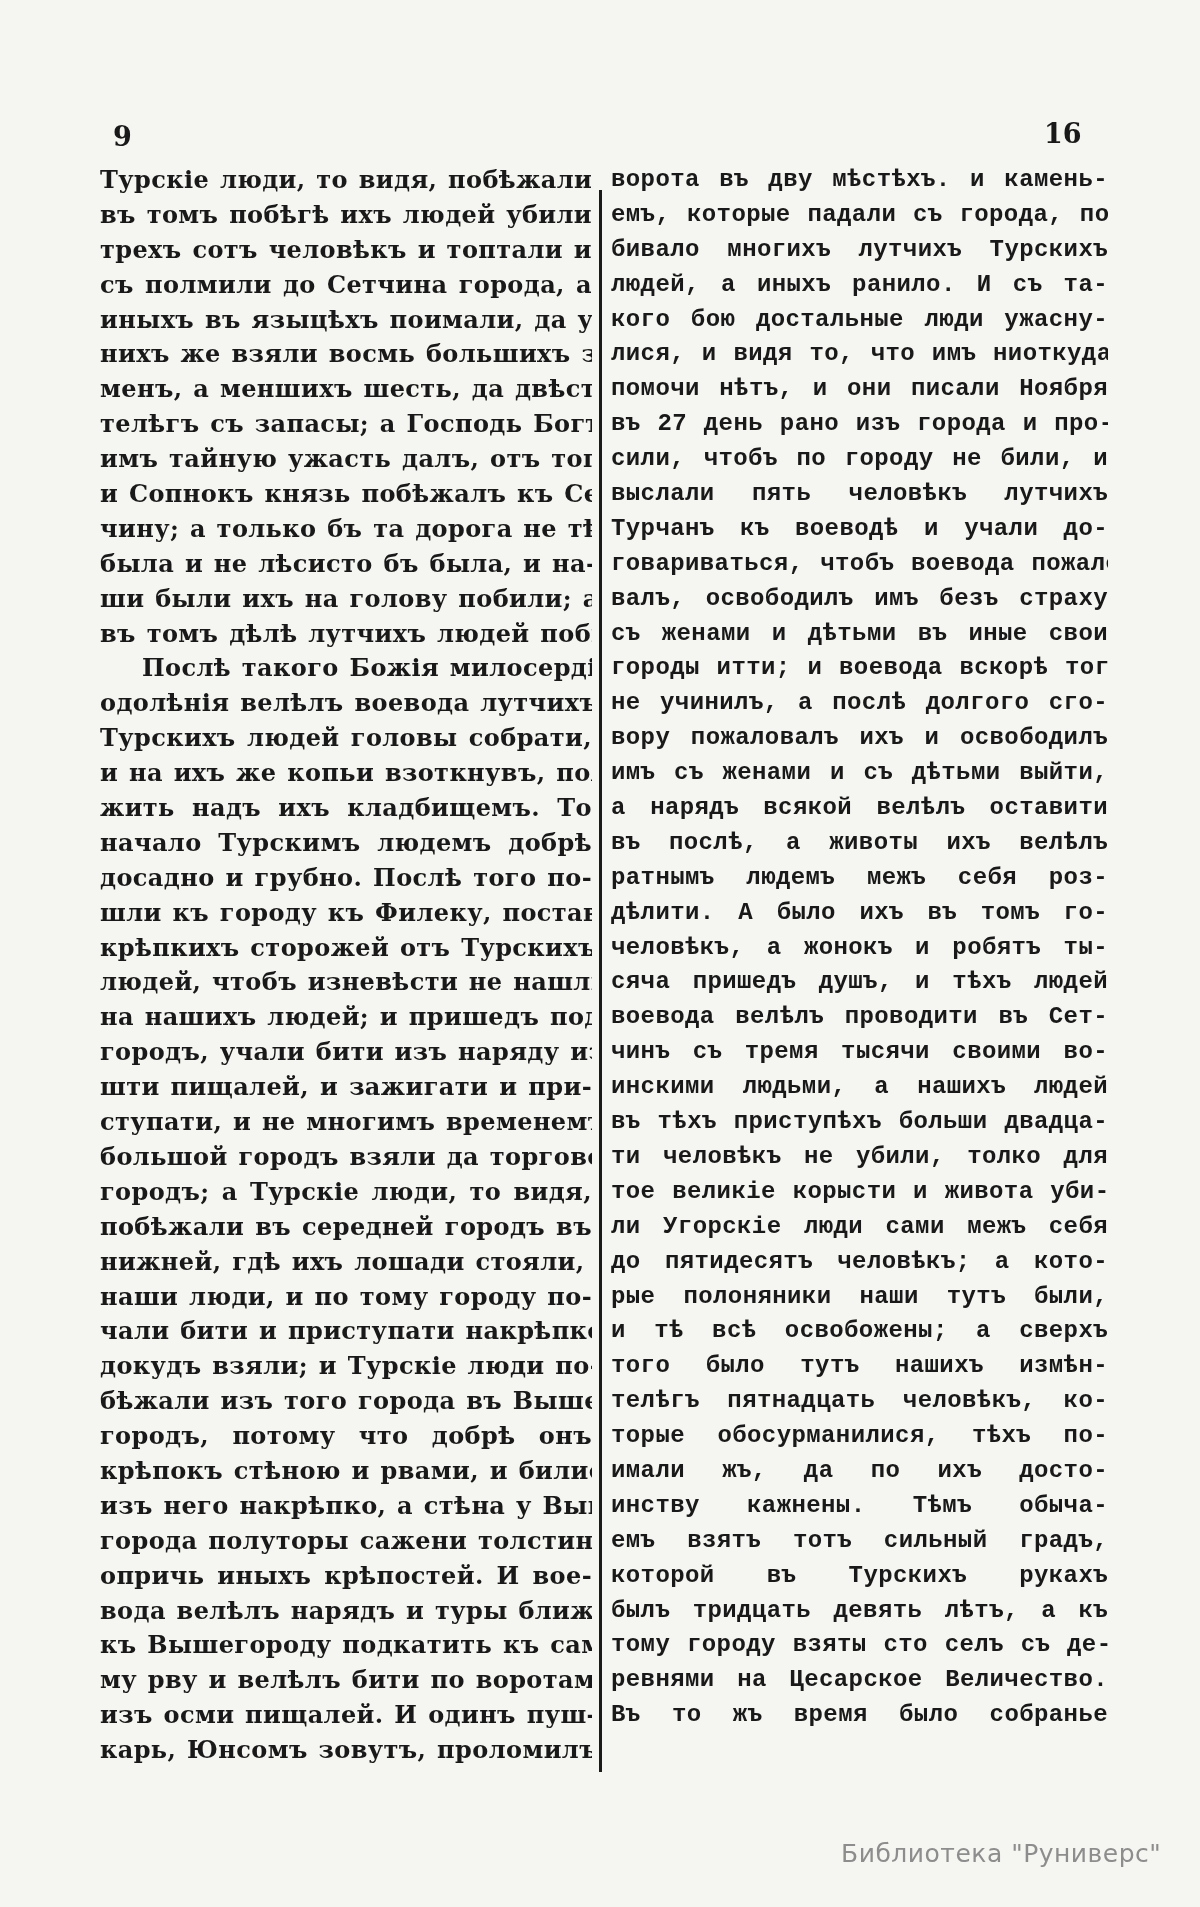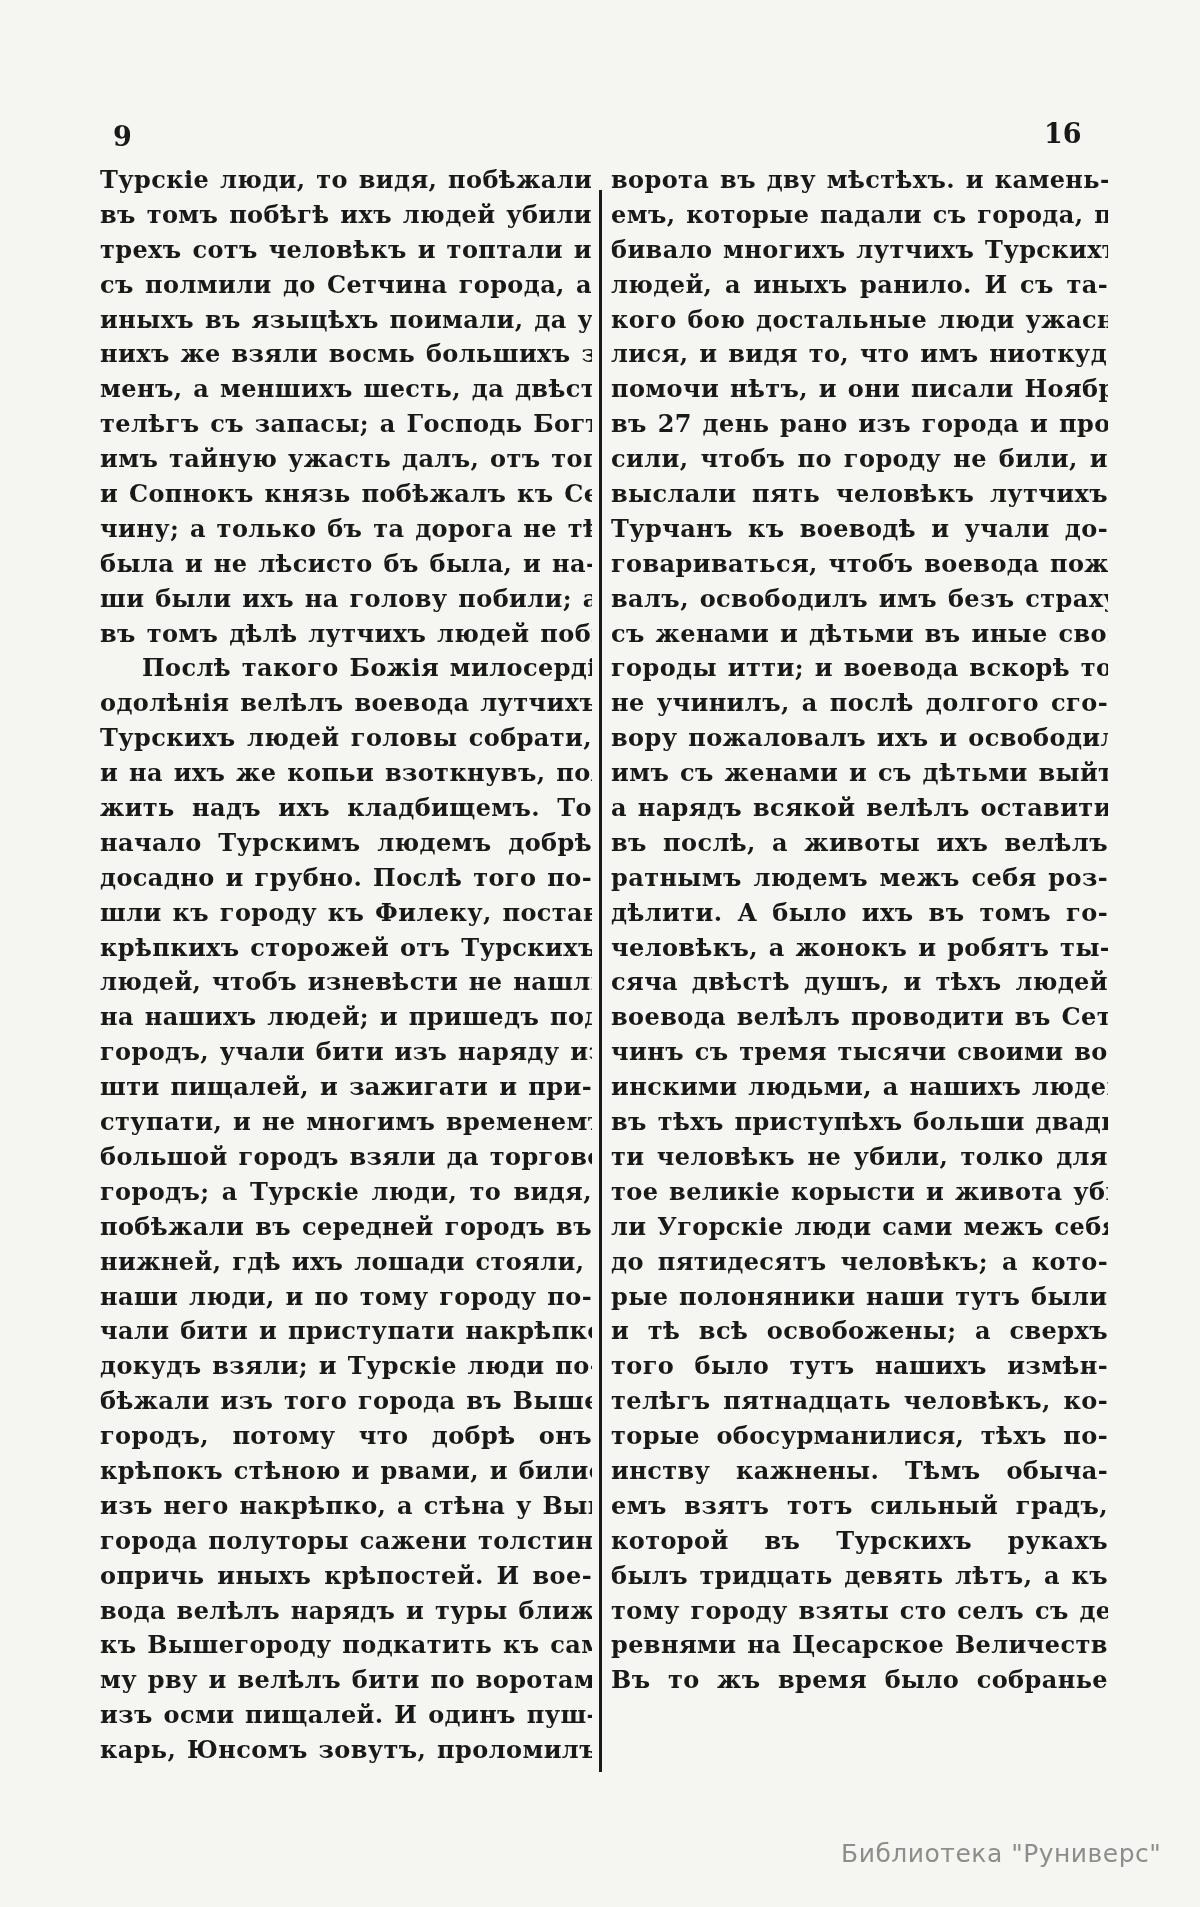--- a/index.html
+++ b/index.html
@@ -34,21 +34,21 @@
     background:#1a1a1a;
   }
   .col{
     position:absolute;
     top:163px;
     color:var(--ink);
     font-weight:bold;
     font-size:24px;
   }
   .col-left{left:100px;width:492px;}
-  .col-right{left:611px;width:497px;}
+  .col-right{left:611px;width:497px;font-family:Liberation Mono, monospace;}
   .line{
     height:34.9px;
     line-height:34.9px;
     overflow:hidden;
     text-align:justify;
     text-align-last:justify;
     letter-spacing:0.4px;
     white-space:nowrap;
   }
   
@@ -138,34 +138,35 @@
       <div class="line">съ женами и дѣтьми въ иные свои</div>
       <div class="line">городы итти; и воевода вскорѣ того</div>
       <div class="line">не учинилъ, а послѣ долгого сго-</div>
       <div class="line">вору пожаловалъ ихъ и освободилъ</div>
       <div class="line">имъ съ женами и съ дѣтьми выйти,</div>
       <div class="line">а нарядъ всякой велѣлъ оставити</div>
       <div class="line">въ послѣ, а животы ихъ велѣлъ</div>
       <div class="line">ратнымъ людемъ межъ себя роз-</div>
       <div class="line">дѣлити. А было ихъ въ томъ го-</div>
       <div class="line">человѣкъ, а жонокъ и робятъ ты-</div>
-      <div class="line">сяча двѣстѣ душъ, и тѣхъ людей</div>
+      <div class="line">сяча пришедъ душъ, и тѣхъ людей</div>
       <div class="line">воевода велѣлъ проводити въ Сет-</div>
       <div class="line">чинъ съ тремя тысячи своими во-</div>
       <div class="line">инскими людьми, а нашихъ людей</div>
       <div class="line">въ тѣхъ приступѣхъ больши двадца-</div>
       <div class="line">ти человѣкъ не убили, толко для</div>
       <div class="line">тое великіе корысти и живота уби-</div>
       <div class="line">ли Угорскіе люди сами межъ себя</div>
       <div class="line">до пятидесятъ человѣкъ; а кото-</div>
       <div class="line">рые полоняники наши тутъ были,</div>
       <div class="line">и тѣ всѣ освобожены; а сверхъ</div>
       <div class="line">того было тутъ нашихъ измѣн-</div>
       <div class="line">телѣгъ пятнадцать человѣкъ, ко-</div>
       <div class="line">торые обосурманилися, тѣхъ по-</div>
+      <div class="line">имали жъ, да по ихъ досто-</div>
       <div class="line">инству кажнены. Тѣмъ обыча-</div>
       <div class="line">емъ взятъ тотъ сильный градъ,</div>
       <div class="line">которой въ Турскихъ рукахъ</div>
       <div class="line">былъ тридцать девять лѣтъ, а къ</div>
       <div class="line">тому городу взяты сто селъ съ де-</div>
       <div class="line">ревнями на Цесарское Величество.</div>
       <div class="line">Въ то жъ время было собранье</div>
     </div>
 
   <div class="watermark">Библиотека "Руниверс"</div>

